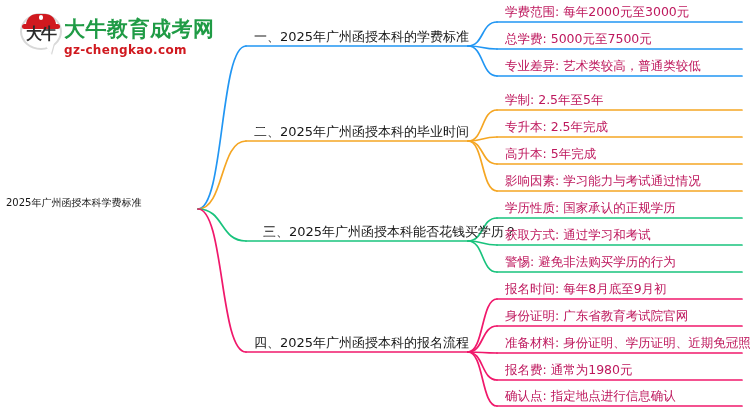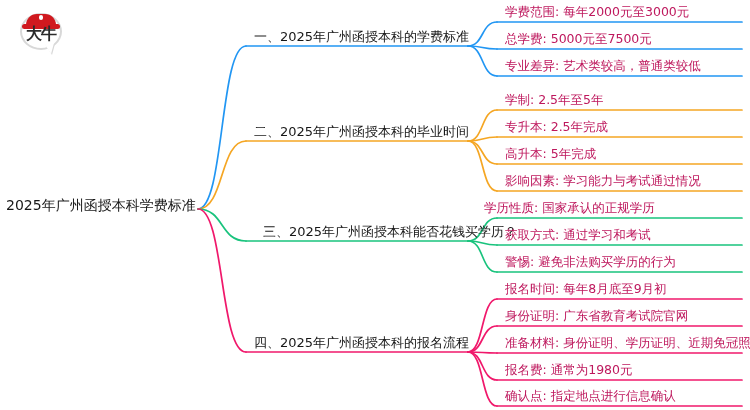--- a/index.html
+++ b/index.html
@@ -133,21 +133,21 @@
     z-index: 3;
     white-space: nowrap;
     line-height: 1;
   }
   .node-label {
     display: block;
     white-space: nowrap;
   }
 
   .root-node {
-    font-size: 14px;
+    font-size: 10px;
     color: #171717;
     left: 6px;
     top: 198px;
     text-align: right;
   }
 
   .branch-node {
     font-size: 13px;
     color: #171717;
   }
@@ -161,20 +161,24 @@
 </head>
 <body>
 
 <div class="logo-block">
   <div class="logo-mark">
     <div class="logo-bubble"></div>
     <div class="logo-bubble-tail"></div>
     <div class="logo-cap"></div>
     <div class="logo-cap-brim"></div>
     <div class="logo-glyph">大牛</div>
+  </div>
+  <div class="logo-text">
+    <span class="logo-title">大牛教育成考网</span>
+    <span class="logo-sub">gz-chengkao.com</span>
   </div>
 </div>
 
 <svg id="mindmap-canvas" viewBox="0 0 750 410" xmlns="http://www.w3.org/2000/svg">
     <path d="M 198 209 C 224.4 209, 219.6 46, 246 46" stroke="#2196f3" stroke-width="1.7" fill="none" stroke-linecap="round"></path>
     <path d="M 246 46 L 468 46" stroke="#2196f3" stroke-width="1.7" fill="none" stroke-linecap="round"></path>
     <path d="M 468 46 C 483.95 46, 481.05 22, 497 22" stroke="#2196f3" stroke-width="1.7" fill="none" stroke-linecap="round"></path>
     <path d="M 497 22 L 742 22" stroke="#2196f3" stroke-width="1.7" fill="none" stroke-linecap="round"></path>
     <path d="M 468 46 C 483.95 46, 481.05 49, 497 49" stroke="#2196f3" stroke-width="1.7" fill="none" stroke-linecap="round"></path>
     <path d="M 497 49 L 742 49" stroke="#2196f3" stroke-width="1.7" fill="none" stroke-linecap="round"></path>
@@ -239,21 +243,21 @@
     </div>
     <div class="node leaf-node" style="left: 505px; top: 148px;">
       <span class="node-label">高升本: 5年完成</span>
     </div>
     <div class="node leaf-node" style="left: 505px; top: 175px;">
       <span class="node-label">影响因素: 学习能力与考试通过情况</span>
     </div>
     <div class="node branch-node" style="left: 254px; top: 225px; margin-left: 9px;">
       <span class="node-label">三、2025年广州函授本科能否花钱买学历？</span>
     </div>
-    <div class="node leaf-node" style="left: 484px; top: 202px;">
+    <div class="node leaf-node" style="left: 505px; top: 202px;">
       <span class="node-label">学历性质: 国家承认的正规学历</span>
     </div>
     <div class="node leaf-node" style="left: 505px; top: 229px;">
       <span class="node-label">获取方式: 通过学习和考试</span>
     </div>
     <div class="node leaf-node" style="left: 505px; top: 256px;">
       <span class="node-label">警惕: 避免非法购买学历的行为</span>
     </div>
     <div class="node branch-node" style="left: 254px; top: 336px;">
       <span class="node-label">四、2025年广州函授本科的报名流程</span>

